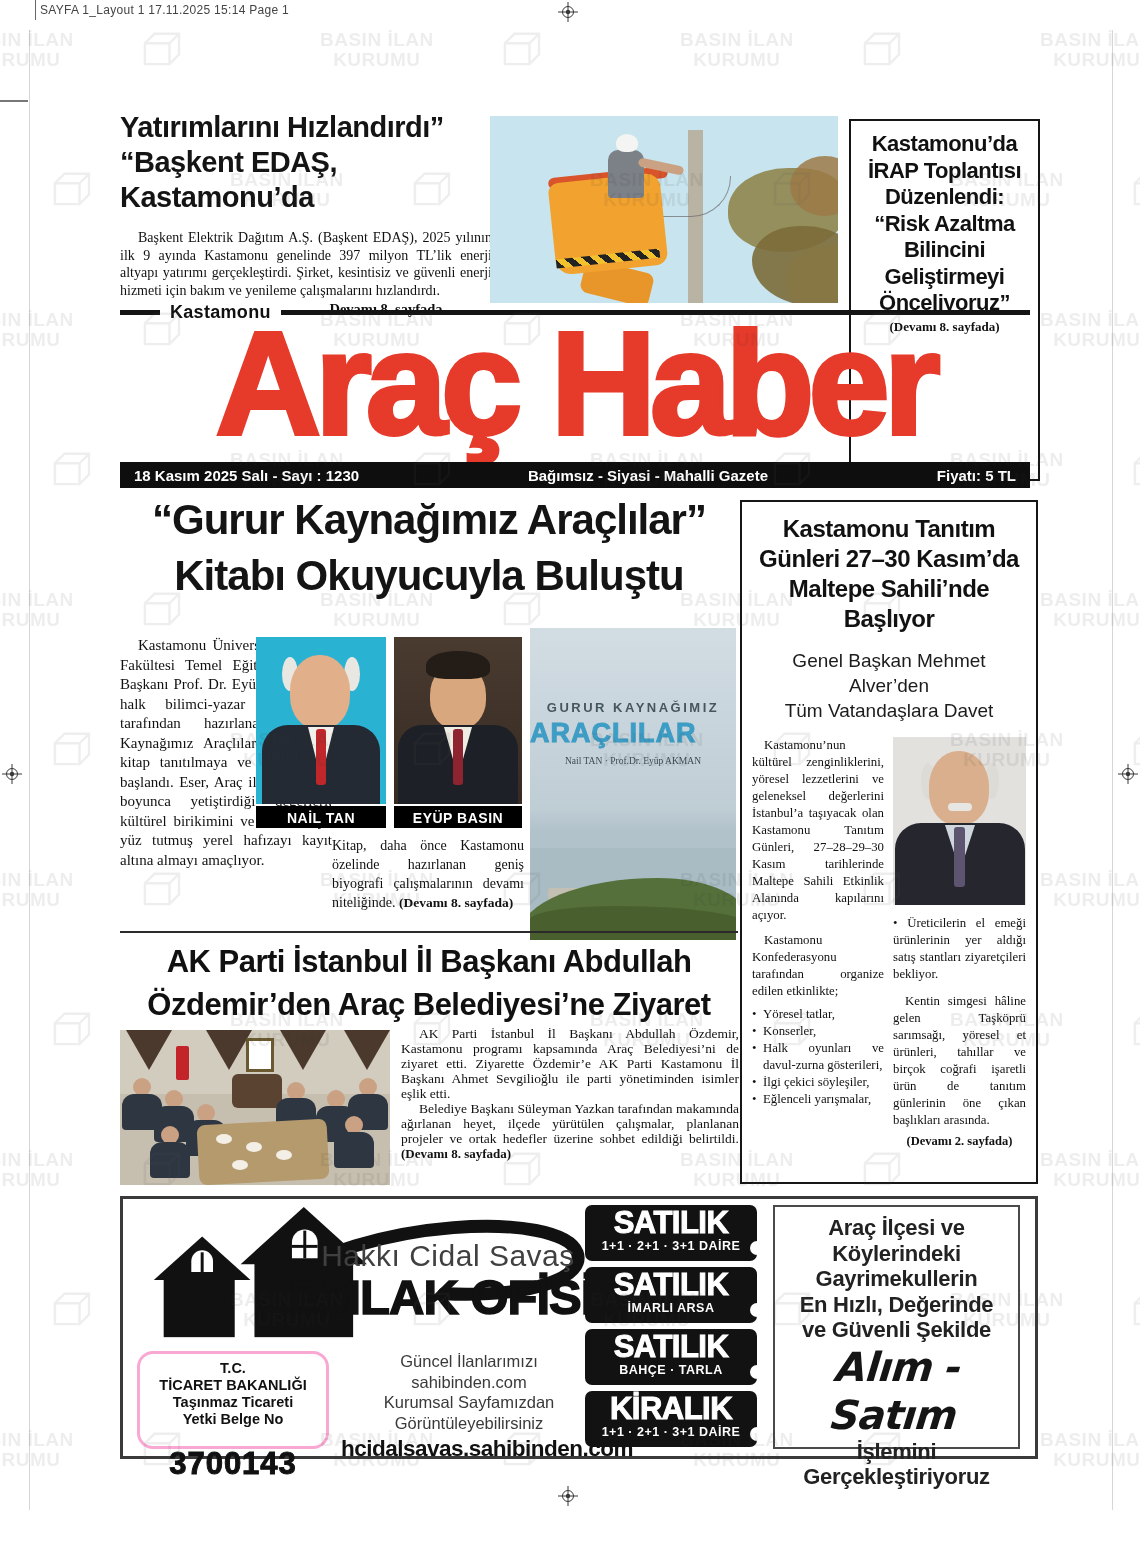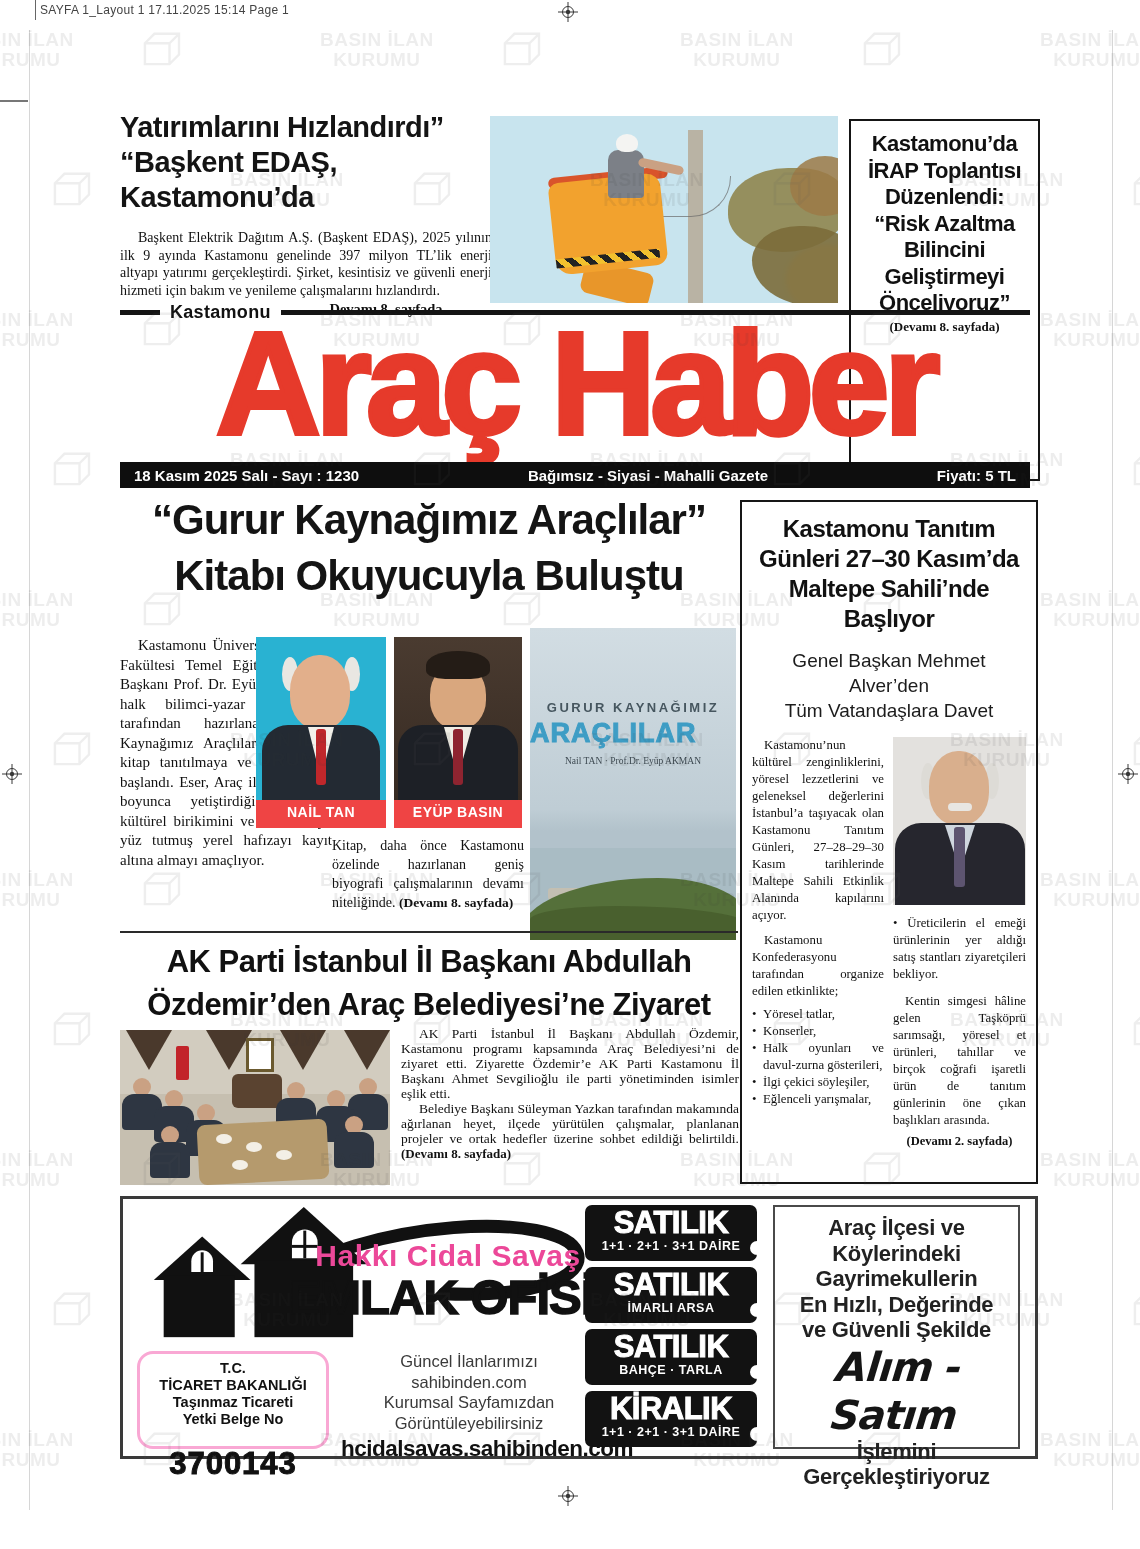--- a/index.html
+++ b/index.html
@@ -69,21 +69,21 @@
       padding:0 14px;font-weight:bold;font-size:15px}
 
   
   #book-hl{left:120px;top:492px;width:618px;text-align:center;font-weight:bold;
       font-size:42px;line-height:56px;letter-spacing:-1px;color:#141414}
   #book-colL{left:120px;top:636px;width:212px;font-size:15px;line-height:19.5px}
   #photo-nail{left:256px;top:637px;width:130px;height:191px}
   #photo-eyup{left:394px;top:637px;width:128px;height:191px}
   .portrait{position:absolute;overflow:hidden}
   .portrait .ph{position:absolute;left:0;top:0;right:0;bottom:24px;overflow:hidden}
-  .portrait .cap{position:absolute;left:0;right:0;bottom:0;height:28px;background:#ef4444;color:#fff;
+  .portrait .cap{position:absolute;left:0;right:0;bottom:0;height:22px;background:#000000;color:#fff;
       font-weight:bold;font-size:14px;text-align:center;line-height:24px;letter-spacing:.5px}
   
   #photo-nail .ph{background:#29b2d2}
   .face{position:absolute;border-radius:48% 48% 44% 44%}
   #photo-nail .face{left:34px;top:18px;width:60px;height:74px;background:#e2af8b}
   #photo-nail .hairL,#photo-nail .hairR{position:absolute;top:20px;width:16px;height:34px;background:#e9e7e2;border-radius:50%}
   #photo-nail .hairL{left:26px}#photo-nail .hairR{left:88px}
   #photo-nail .suit{position:absolute;left:6px;top:88px;width:118px;height:80px;background:#232a33;border-radius:26px 26px 0 0}
   #photo-nail .shirt{position:absolute;left:52px;top:90px;width:26px;height:52px;background:#f2f0ea;clip-path:polygon(0 0,100% 0,50% 100%)}
   #photo-nail .tie{position:absolute;left:60px;top:92px;width:10px;height:56px;background:#c0272b;border-radius:3px}
@@ -150,21 +150,21 @@
   #photo-alver .hairL,#photo-alver .hairR{position:absolute;top:26px;width:14px;height:36px;background:#dddbd6;border-radius:50%}
   #photo-alver .hairL{left:28px}#photo-alver .hairR{left:92px}
   #photo-alver .mus{position:absolute;left:55px;top:66px;width:24px;height:8px;background:#e8e6e2;border-radius:4px}
   #photo-alver .suit{position:absolute;left:2px;top:86px;width:130px;height:82px;background:#26262e;border-radius:26px 26px 0 0}
   #photo-alver .shirt{position:absolute;left:52px;top:88px;width:30px;height:46px;background:#cfd6de;clip-path:polygon(0 0,100% 0,50% 100%)}
   #photo-alver .tie{position:absolute;left:61px;top:90px;width:11px;height:60px;background:#5d5470;border-radius:3px}
 
   
   #ad{left:120px;top:1196px;width:918px;height:263px;border:3px solid #3a3a3a;box-sizing:border-box;background:#fff}
   #ad-logo{position:absolute;left:4px;top:2px;width:470px;height:148px}
-  #ad-agent{position:absolute;left:180px;top:40px;width:290px;text-align:center;font-size:30px;letter-spacing:.5px;color:#ec4899;font-weight:bold}
+  #ad-agent{position:absolute;left:180px;top:40px;width:290px;text-align:center;font-size:30px;letter-spacing:.5px;color:#404040;font-weight:normal}
   #ad-office{position:absolute;left:158px;top:70px;width:320px;text-align:center;font-weight:bold;
       font-size:49px;letter-spacing:-1px;color:#111;-webkit-text-stroke:1.5px #111}
   #ad-license{position:absolute;left:14px;top:152px;width:192px;height:98px;border:3px solid #f9a8d4;border-radius:16px;
       box-sizing:border-box;text-align:center;padding-top:6px}
   #ad-license .ll{font-weight:bold;font-size:14.5px;line-height:17px}
   #ad-license .num{font-weight:bold;font-size:31px;letter-spacing:1px;margin-top:18px;-webkit-text-stroke:1px #111}
   #ad-listings{position:absolute;left:218px;top:152px;width:256px;text-align:center;color:#3a3a3a;
       font-size:16.5px;line-height:20.5px}
   #ad-url{font-weight:bold;font-size:22.5px;color:#111;margin-top:6px;letter-spacing:-0.5px}
   #ad-tickets{position:absolute;left:462px;top:6px;width:172px}

